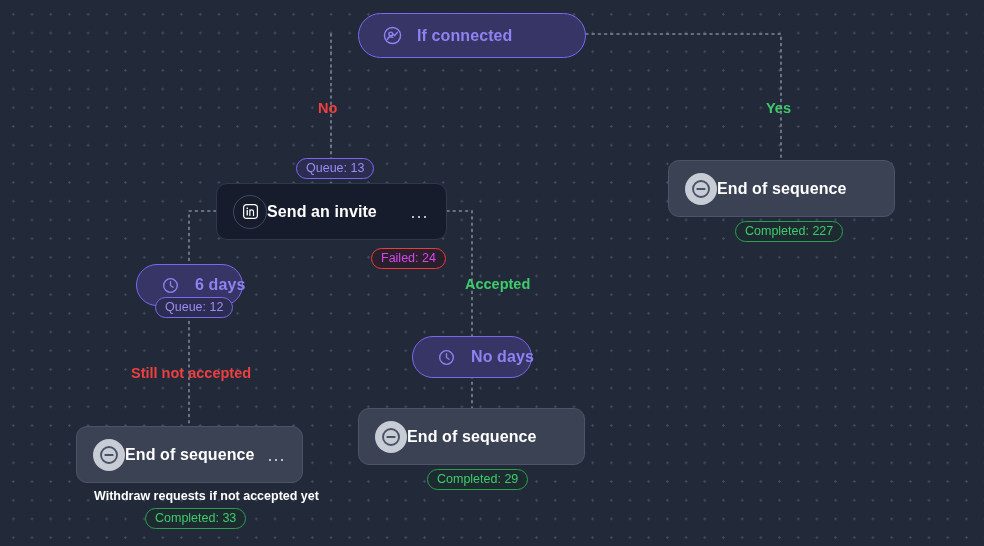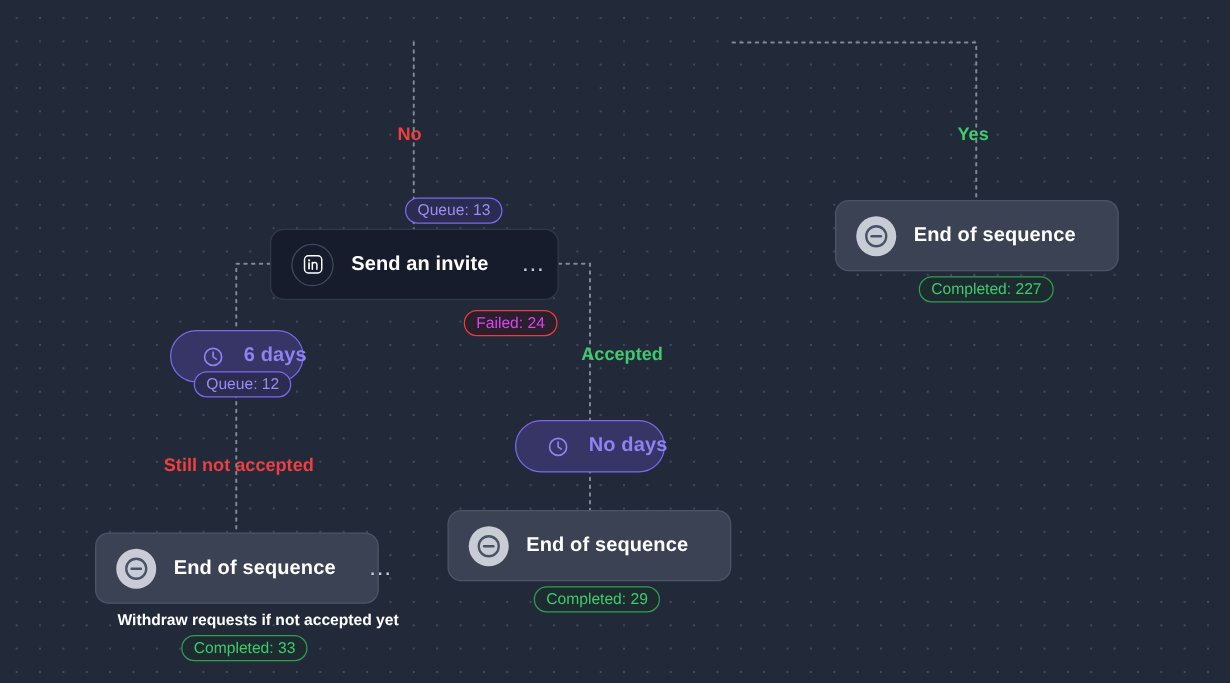--- a/index.html
+++ b/index.html
@@ -54,21 +54,20 @@
     color: #8f82f2;
     white-space: nowrap;
   }
   .pill.big { height: 45px; }
 
   
   .card {
     border-radius: 11px;
     height: 57px;
     padding: 0 16px;
-    gap: 14px;
   }
   .card-dark {
     background: #161c2b;
     border: 1px solid #2f394c;
   }
   .card-light {
     background: #3b4254;
     border: 1px solid #4c5468;
   }
   .card .card-label {
@@ -174,35 +173,46 @@
       <path d="M 216 211 L 189 211 L 189 264"></path>
 
       <path d="M 189 303 L 189 426"></path>
 
       <path d="M 447 211 L 472 211 L 472 336"></path>
 
       <path d="M 472 376 L 472 408"></path>
     </g>
   </svg>
 
+  <div class="node pill big" style="left:358px; top:13px; width:228px;">
+    <span class="icon-pill">
+      <svg width="21" height="21" viewBox="0 0 24 24" fill="none" stroke="#8f82f2" stroke-width="1.6" stroke-linecap="round" stroke-linejoin="round">
+        <circle cx="12" cy="12" r="9.2"></circle>
+        <circle cx="10" cy="10.2" r="2.1"></circle>
+        <path d="M6.3 16.4c.4-2 1.9-3 3.7-3 .9 0 1.7.25 2.3.7"></path>
+        <path d="M12.6 10.4l1.7 1.8 3.3-3.8"></path>
+      </svg>
+    </span>
+    <span class="pill-label">If connected</span>
+  </div>
 
   <div class="node card card-dark" style="left:216px; top:183px; width:231px;">
     <span class="icon-round icon-ring">
       <svg width="19" height="19" viewBox="0 0 24 24" fill="none" stroke="#ffffff" stroke-width="1.5">
         <rect x="3.3" y="3.3" width="17.4" height="17.4" rx="4"></rect>
         <rect x="7" y="10" width="1.7" height="7" fill="#ffffff" stroke="none"></rect>
         <rect x="7" y="7" width="1.9" height="1.9" fill="#ffffff" stroke="none"></rect>
         <path d="M11.2 17v-7M11.2 12.2c0-1.2 1-2.2 2.3-2.2s2.3 1 2.3 2.2V17" stroke-linecap="round"></path>
       </svg>
     </span>
     <span class="card-label">Send an invite</span>
     <span class="dots-menu">…</span>
   </div>
 
-  <div class="badge badge-queue" style="left:296px; top:158px;margin-left:28px;">Queue: 13</div>
+  <div class="badge badge-queue" style="left:296px; top:158px;">Queue: 13</div>
 
   <div class="badge badge-failed" style="left:371px; top:225px;">Failed: 24</div>
 
   <div class="node card card-light" style="left:668px; top:160px; width:227px;">
     <span class="icon-round icon-grey">
       <svg width="30" height="30" viewBox="0 0 24 24" fill="none" stroke="#4a5268" stroke-width="1.5">
         <circle cx="12" cy="12" r="6.4"></circle>
         <path d="M9 12h6" stroke-linecap="round"></path>
       </svg>
     </span>

